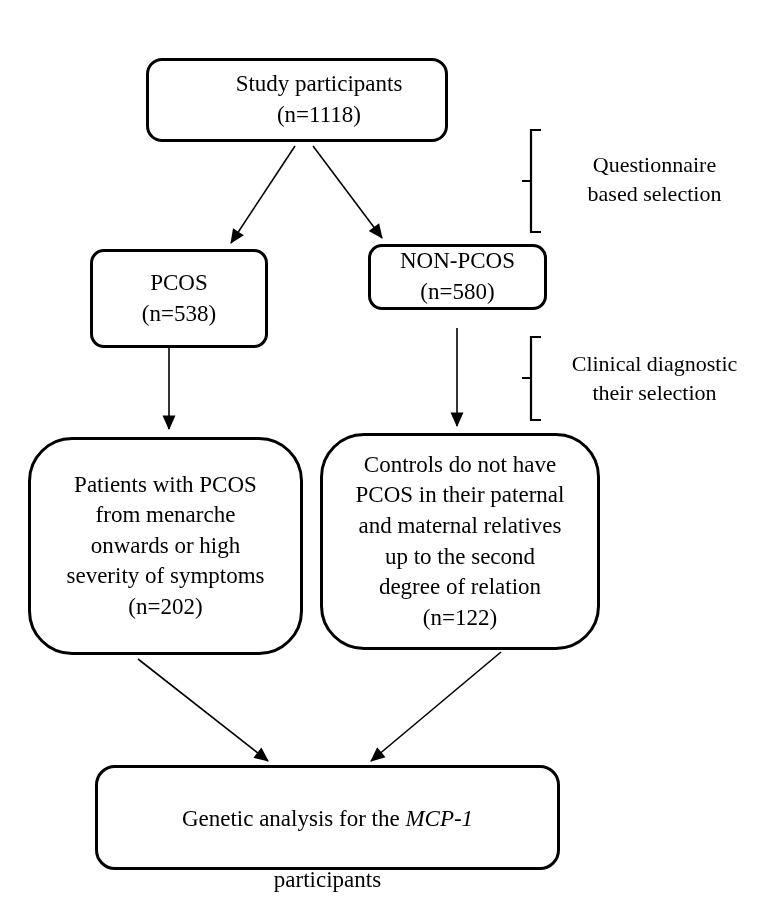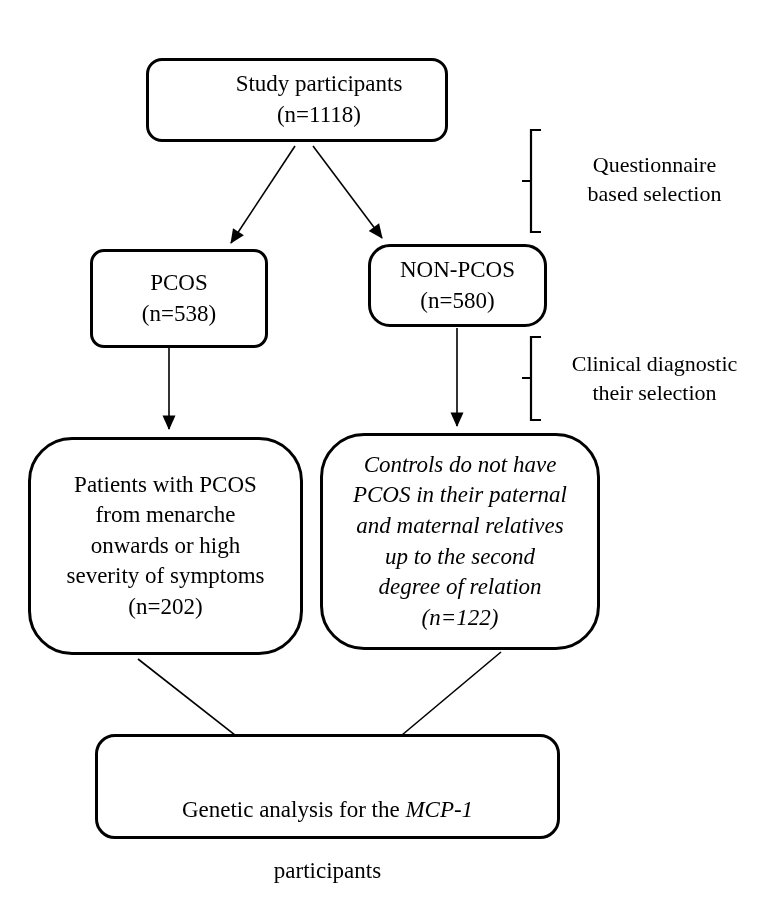--- a/index.html
+++ b/index.html
@@ -35,34 +35,34 @@
     justify-content: center;
     text-align: center;
     font-size: 23px;
     line-height: 1.33;
   }
   .box-text {
     white-space: pre-line;
   }
   .box-study    { left: 146px; top: 58px;  width: 302px; height: 84px; padding-left: 44px; }
   .box-pcos     { left: 90px;  top: 249px; width: 178px; height: 99px; border-radius: 14px; }
-  .box-nonpcos  { left: 368px; top: 244px; width: 179px; height: 83px; border-radius: 22px; }
+  .box-nonpcos  { left: 368px; top: 244px; width: 179px; height: 66px; border-radius: 14px; }
   .box-pcos-criteria {
     left: 28px; top: 437px; width: 275px; height: 218px;
     border-radius: 44px; padding: 0 14px;
   }
   .box-controls-criteria {
     left: 320px; top: 433px; width: 280px; height: 217px;
-    border-radius: 44px; padding: 0 12px; font-style: italic;
+    border-radius: 44px; padding: 0 12px;
   }
   .box-genetic {
-    left: 95px; top: 734px; width: 465px; height: 105px;
+    left: 95px; top: 765px; width: 465px; height: 105px;
     border-radius: 20px;
     align-items: flex-start;
-    padding-top: 27px;
+    padding-top: 5px;
   }
   .side-label {
     position: absolute;
     width: 229px;
     text-align: center;
     font-size: 22px;
     line-height: 1.32;
     white-space: pre-line;
   }
   .label-questionnaire { left: 540px; top: 150px; }

